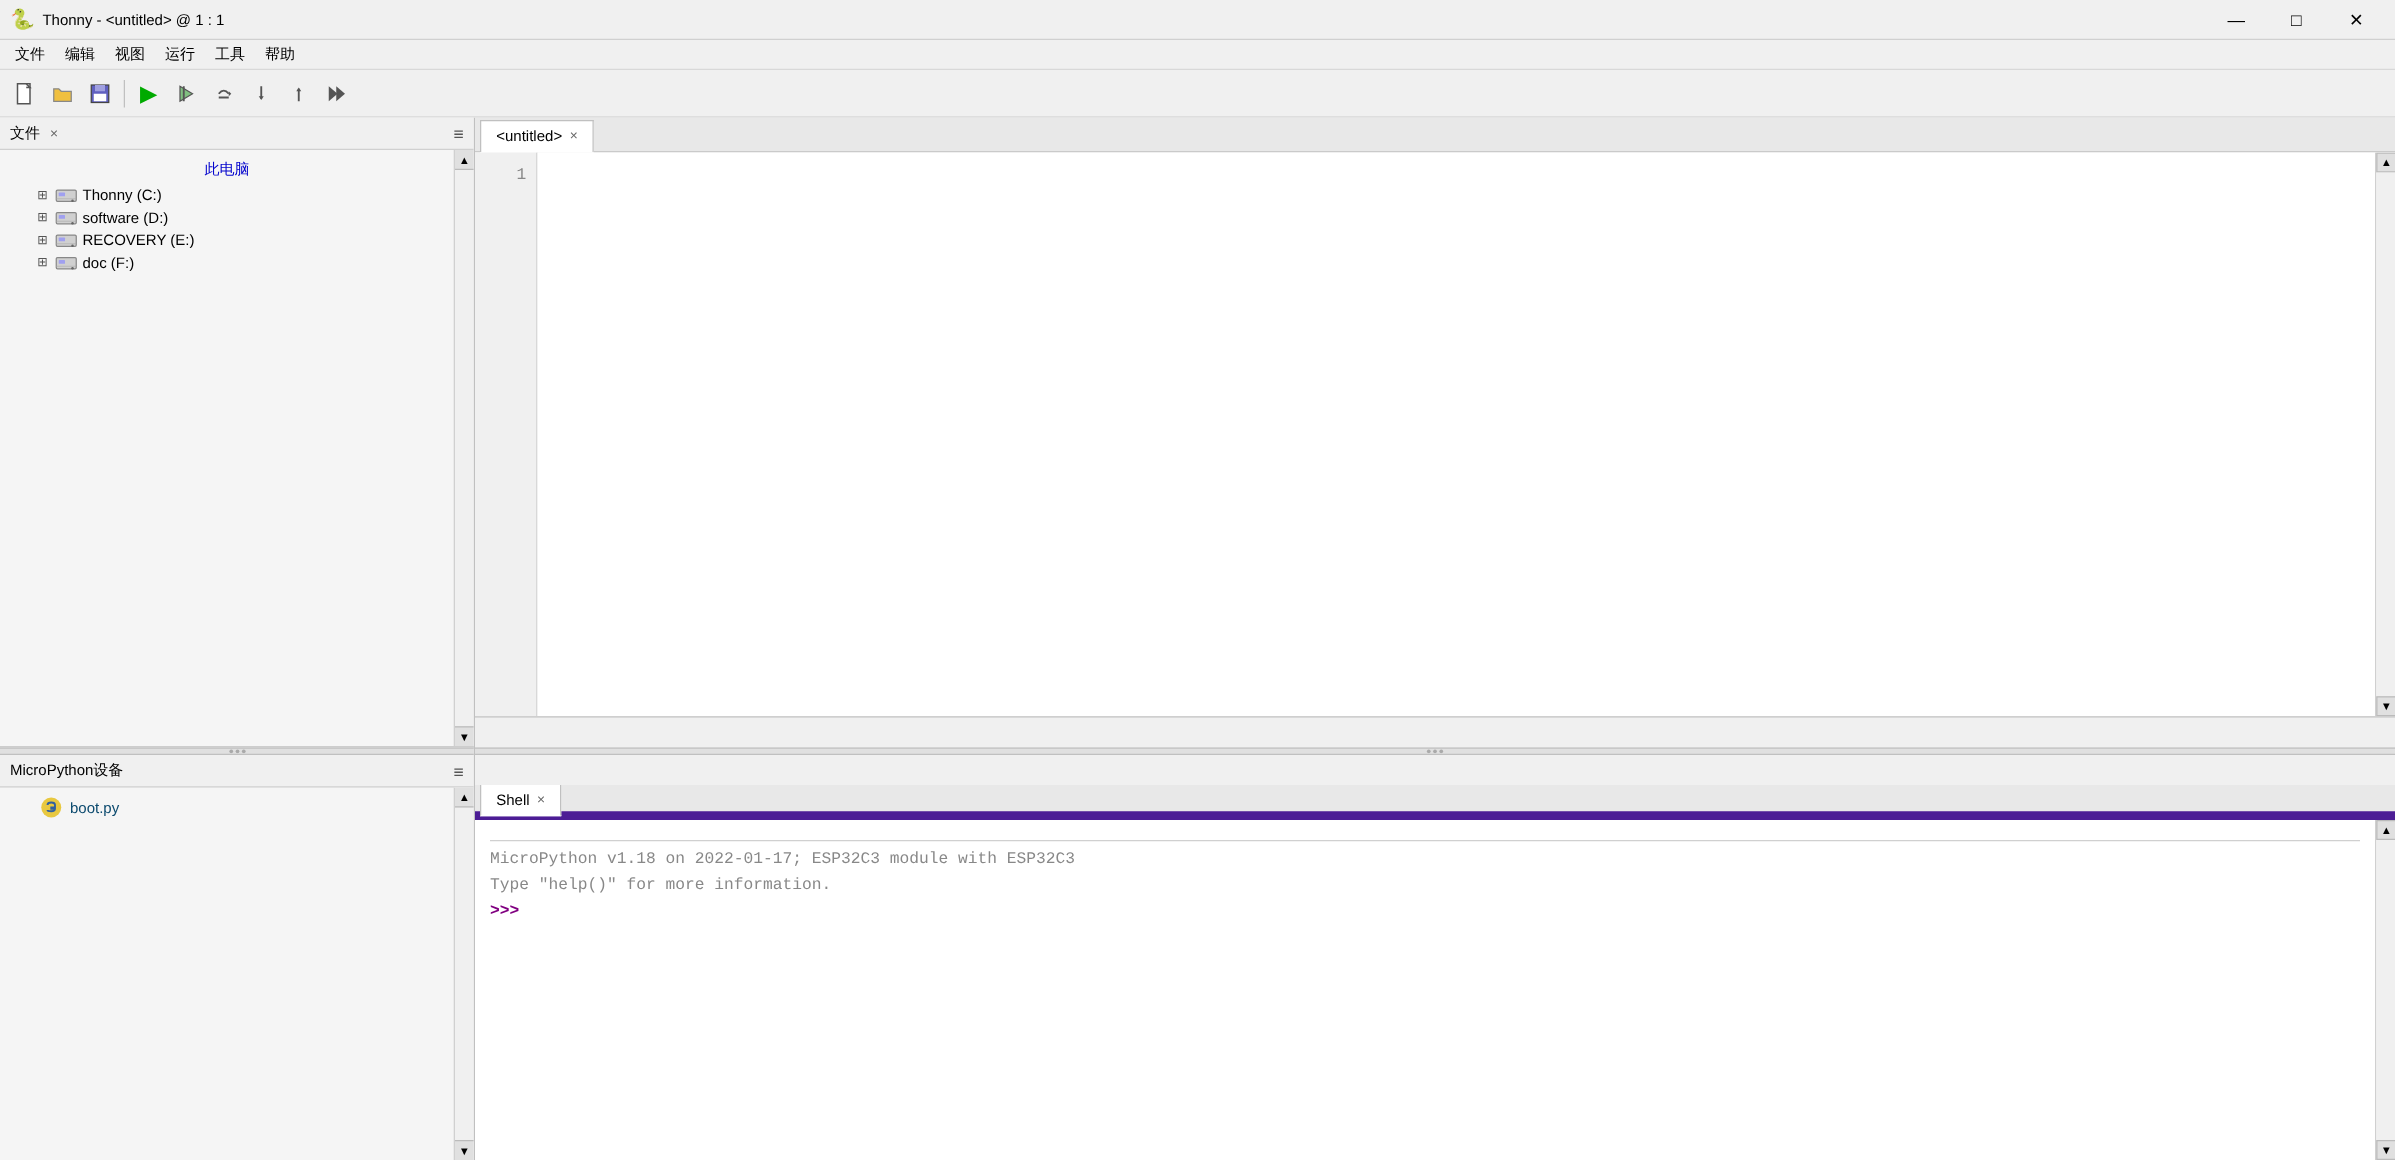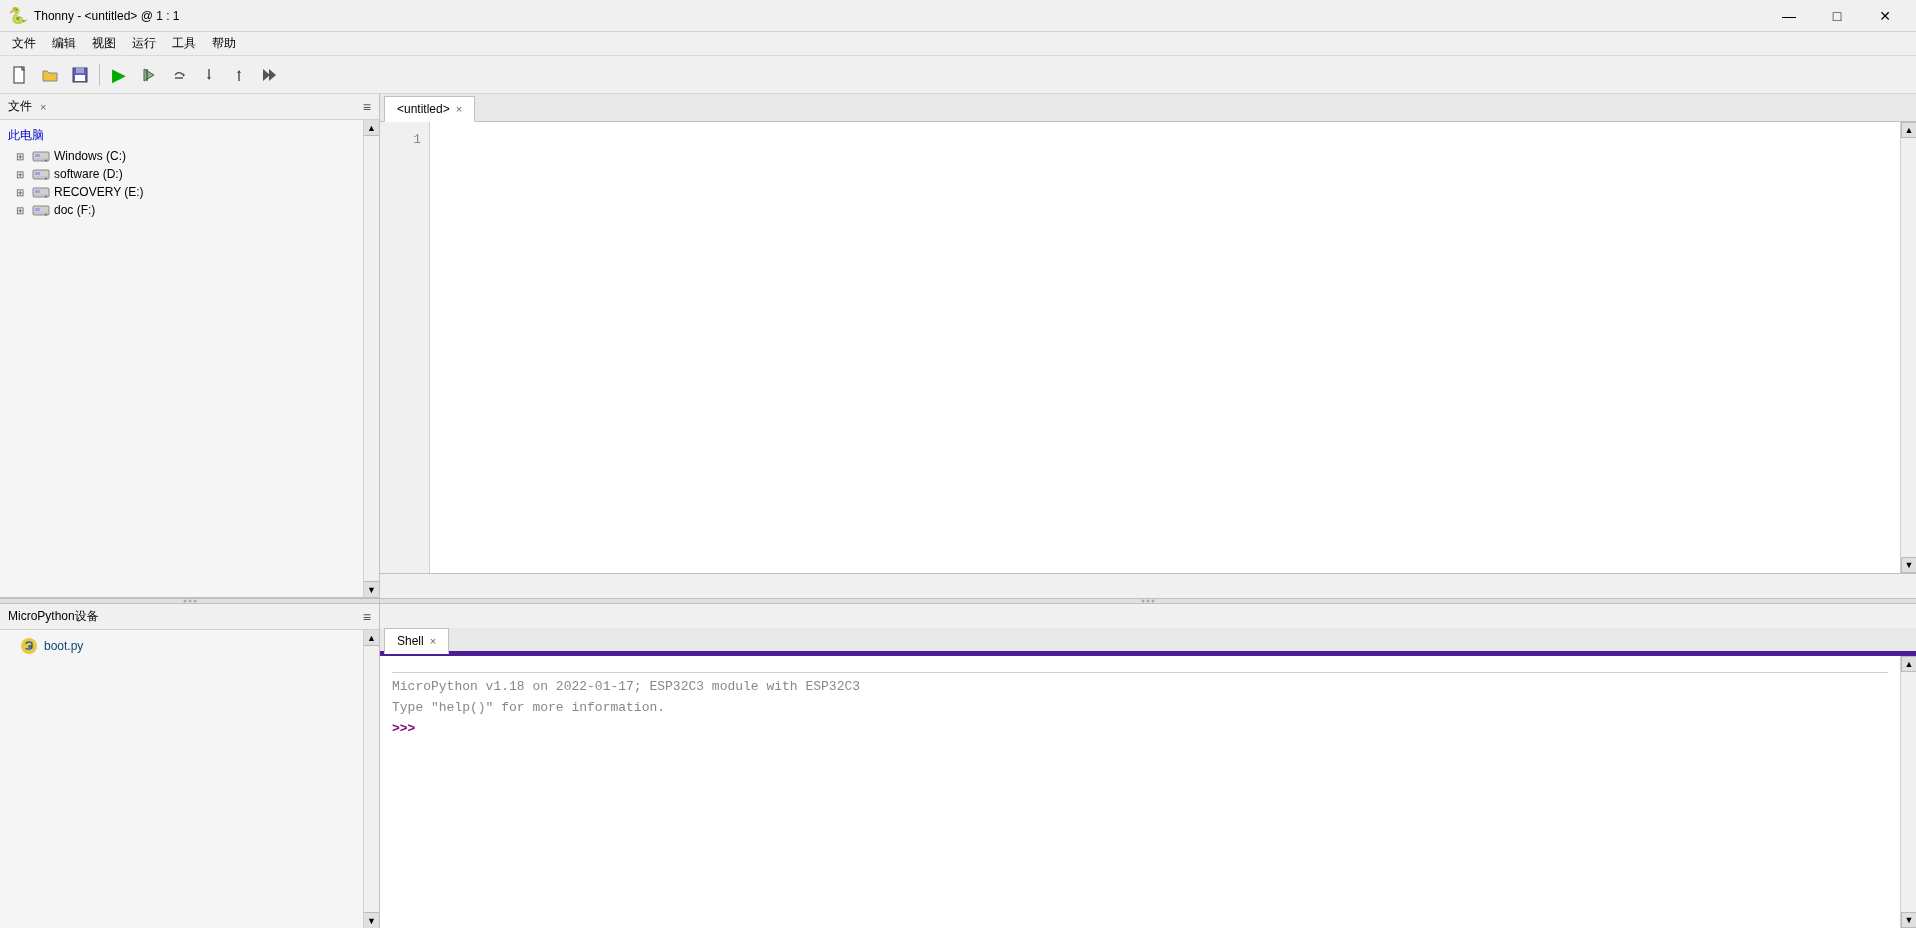--- a/index.html
+++ b/index.html
@@ -145,21 +145,22 @@
       font-size: 14px;
       color: #555;
       cursor: pointer;
       background: none;
       border: none;
     }
 
     .panel-content {
       flex: 1;
       overflow-y: auto;
-      padding: 4px 0;
+      padding: 4px 12px;
+      text-align: center;
     }
 
     .section-header {
       padding: 3px 8px;
       font-size: 12px;
       color: #0000cc;
       font-weight: normal;
       cursor: pointer;
     }
 
@@ -299,21 +300,21 @@
       height: 300px;
       display: flex;
       flex-direction: column;
       overflow: hidden;
     }
 
     #shell-tabs {
       display: flex;
       align-items: center;
       background: #e8e8e8;
-      border-bottom: 5px solid #4c1d95;
+      border-bottom: 7px solid #4c1d95;
       height: 28px;
       padding: 0 4px;
     }
     .shell-tab {
       display: flex;
       align-items: center;
       padding: 4px 12px;
       background: #ffffff;
       border: 1px solid #c0c0c0;
       border-bottom: 1px solid #ffffff;
@@ -543,21 +544,21 @@
             <div class="section-header">此电脑</div>
 
             <div class="tree-item">
               <span class="tree-expand">⊞</span>
               <svg width="18" height="14" viewBox="0 0 18 14">
                 <rect x="1" y="3" width="16" height="9" rx="1" fill="#d0d0d0" stroke="#888" stroke-width="1"></rect>
                 <rect x="3" y="5" width="5" height="3" fill="#a0a0f0" rx="0.5"></rect>
                 <line x1="1" y1="10" x2="17" y2="10" stroke="#aaa" stroke-width="0.5"></line>
                 <circle cx="14" cy="11.5" r="1" fill="#666"></circle>
               </svg>
-              <span>Windows (C:)</span>
+              <span>Thonny (C:)</span>
             </div>
 
             <div class="tree-item">
               <span class="tree-expand">⊞</span>
               <svg width="18" height="14" viewBox="0 0 18 14">
                 <rect x="1" y="3" width="16" height="9" rx="1" fill="#d0d0d0" stroke="#888" stroke-width="1"></rect>
                 <rect x="3" y="5" width="5" height="3" fill="#a0a0f0" rx="0.5"></rect>
                 <line x1="1" y1="10" x2="17" y2="10" stroke="#aaa" stroke-width="0.5"></line>
                 <circle cx="14" cy="11.5" r="1" fill="#666"></circle>
               </svg>

